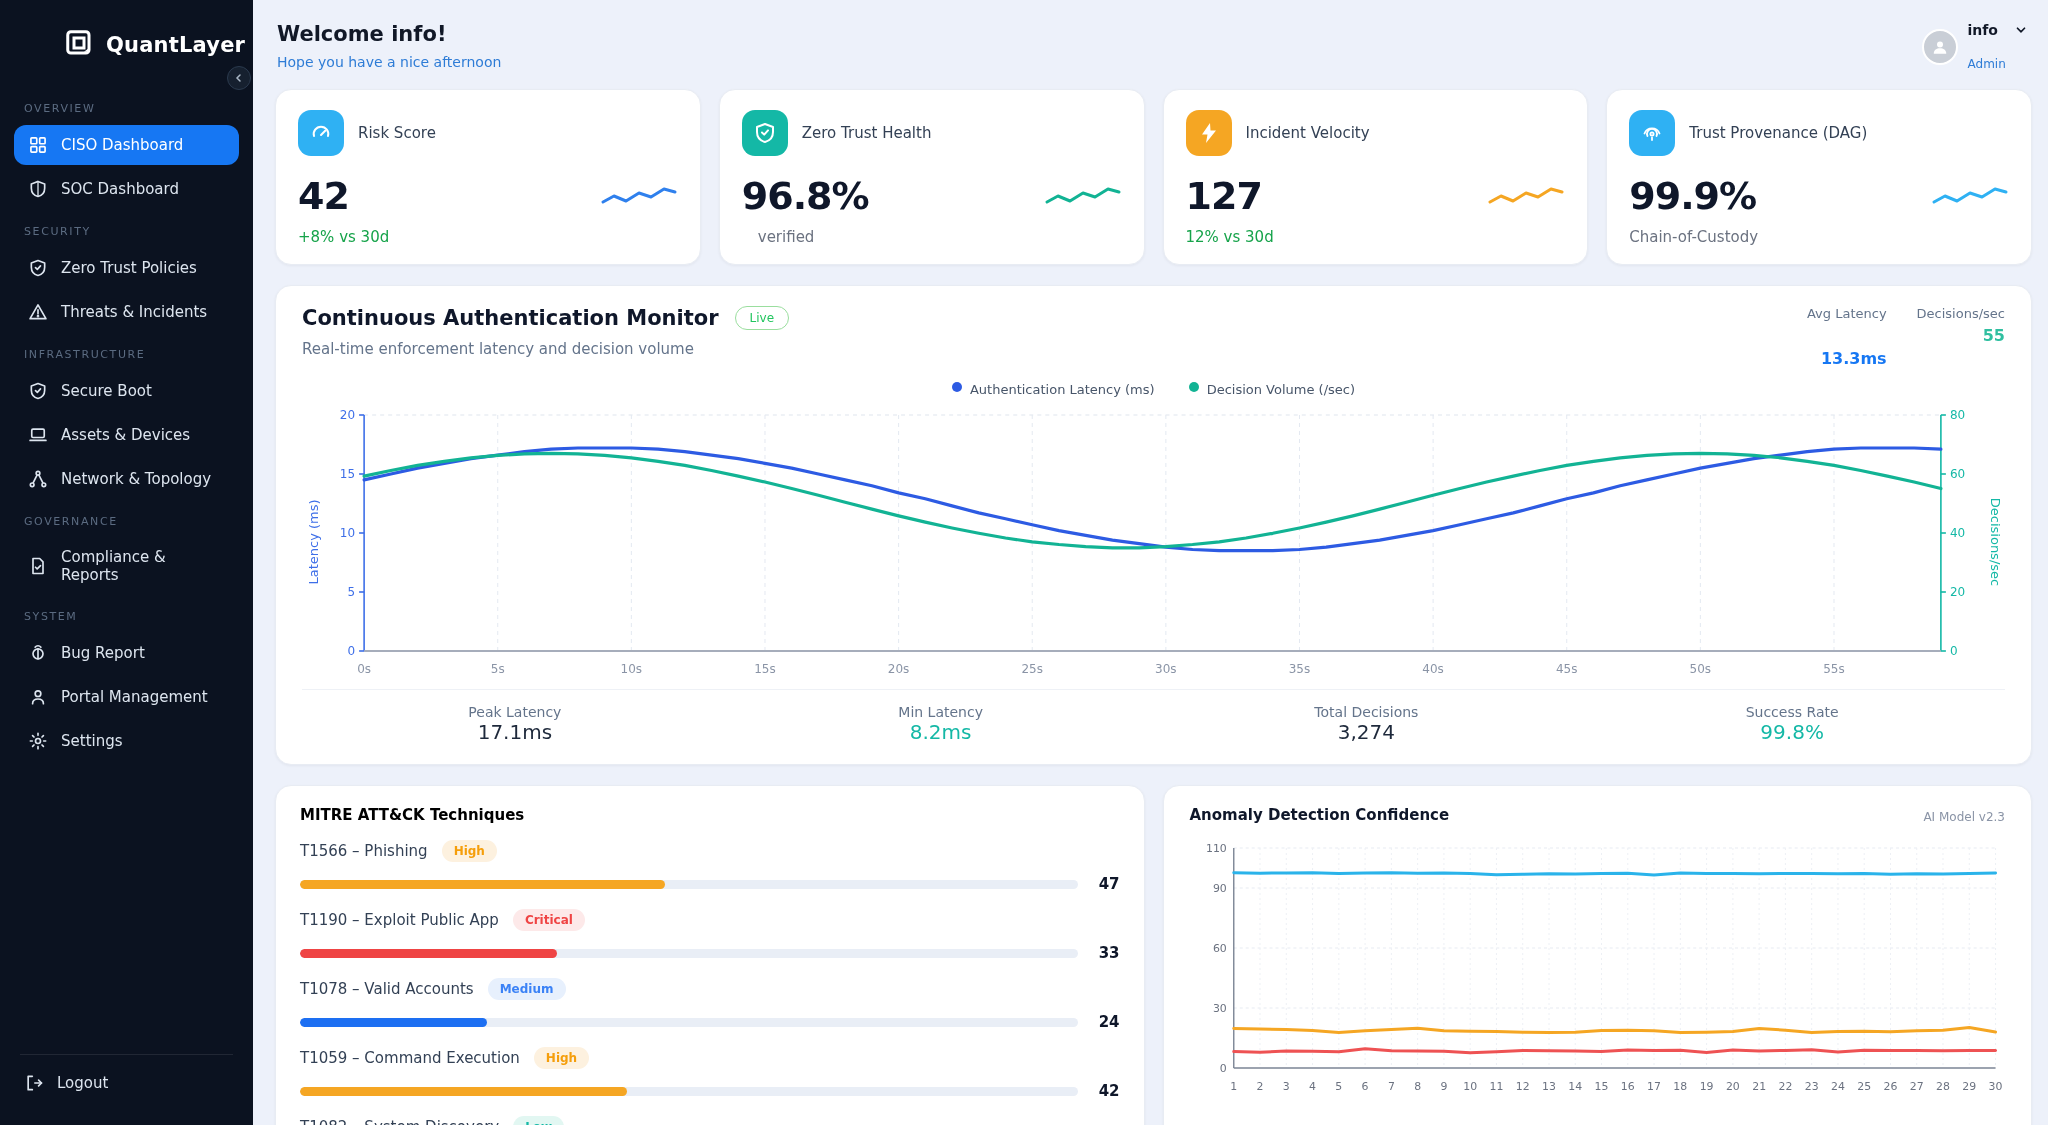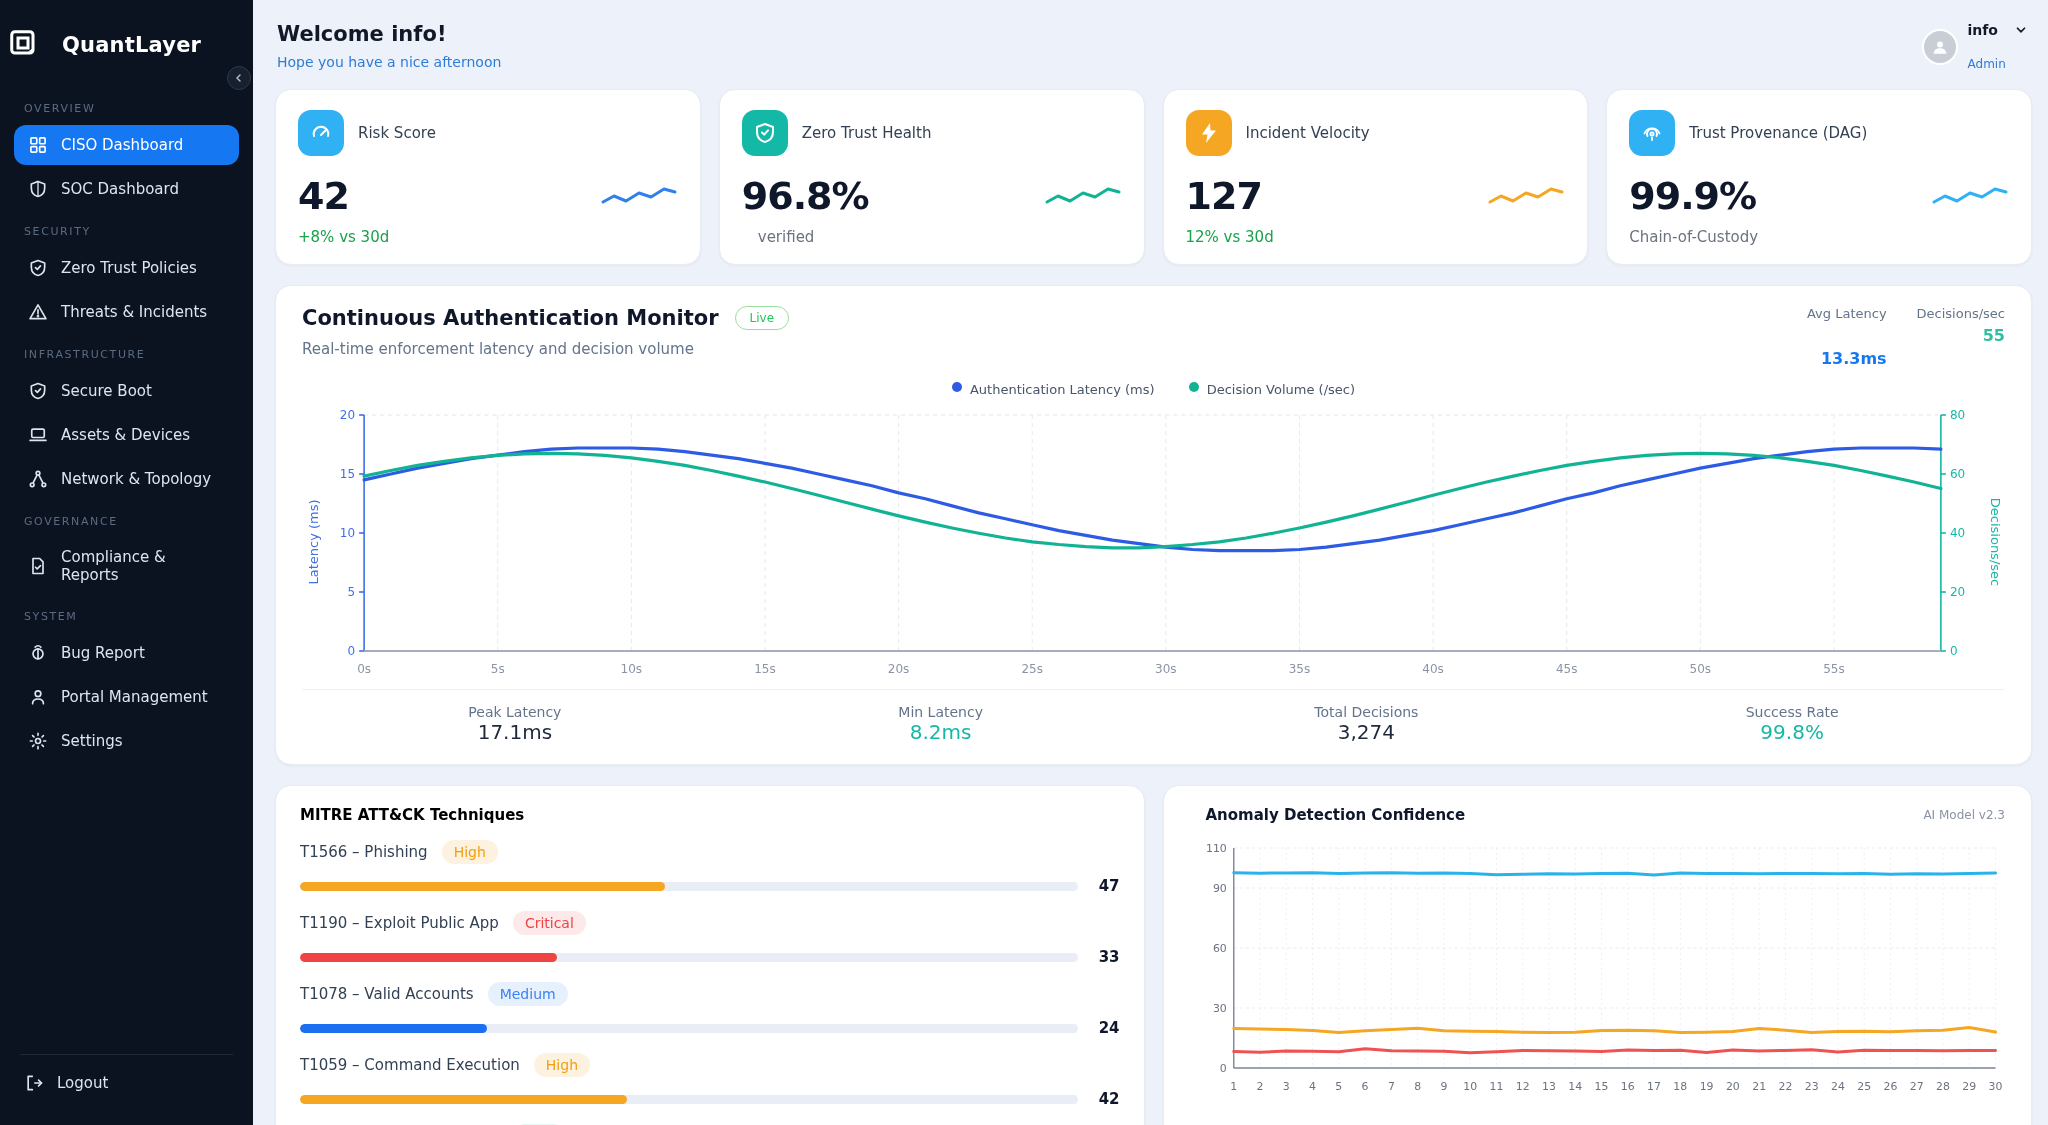--- a/index.html
+++ b/index.html
@@ -1,21 +1,21 @@
 <!DOCTYPE html>
 <html><head>
 <meta charset="utf-8">
 <style>
   * { box-sizing: border-box; margin: 0; padding: 0; }
   html,body { width:2048px; height:1125px; overflow:hidden; }
   body { font-family:"DejaVu Sans","Liberation Sans",sans-serif; background:#edf1fa; display:flex; }
 
   
   .sidebar { position:relative; width:253px; min-width:253px; height:1125px; background:#0b1220; color:#dde5ef; display:flex; flex-direction:column; padding:18px 0 20px 0; }
-  .brand { display:flex; align-items:center; gap:24px; padding:10px 20px 4px 8px; }
+  .brand { display:flex; align-items:center; gap:12px; padding:10px 20px 4px 18px;margin-left:46px; }
   .brand-name { color:#fff; font-size:21px; font-weight:bold; letter-spacing:.2px; }
   .collapse-btn { position:absolute; top:66px; right:2px; width:24px; height:24px; border-radius:50%; background:#16202f; border:1px solid #2b3a4e; color:#aab7c6; display:flex; align-items:center; justify-content:center; cursor:pointer; }
   .nav { margin-top:22px; flex:1; display:flex; flex-direction:column; }
   .nav-section-label { font-size:11px; letter-spacing:1.6px; color:#5b6b81; padding:14px 24px 8px 24px; text-transform:uppercase; }
   .nav-item { display:flex; align-items:center; gap:13px; padding:10px 14px; margin:2px 14px; border-radius:12px; font-size:15px; color:#dde5ef; cursor:pointer; }
   .nav-item svg { flex:none; }
   .nav-item.active { background:#1677f3; color:#fff; }
   .sidebar-divider { border-top:1px solid rgba(255,255,255,.09); margin:10px 20px 6px 20px; }
   .logout-row { display:flex; align-items:center; gap:13px; padding:12px 24px; font-size:15px; cursor:pointer; }
 
@@ -65,31 +65,31 @@
   .footer-value { font-size:20px; font-weight:normal; margin-top:0; color:#1e293b; }
   .footer-value.teal { color:#14b8a6; }
 
   
   .bottom-row { display:grid; grid-template-columns:1fr 1fr; gap:18px; margin-top:20px; }
   .mitre-card { padding:20px 24px; height:400px; }
   .mitre-title { font-size:15px; font-weight:bold; color:#000000; }
   .technique-row { margin-top:16px; }
   .technique-head { display:flex; align-items:center; gap:14px; }
   .technique-name { font-size:15px; font-weight:500; color:#334155; }
-  .sev-badge { font-size:14px; border-radius:999px; padding:4px 12px; }
+  .sev-badge { font-size:12px; border-radius:999px; padding:4px 12px;font-weight:bold; }
   .sev-high { color:#f59e0b; background:#fdf1df; }
   .sev-critical { color:#ef4444; background:#fde9e9; }
   .sev-medium { color:#3b82f6; background:#e7f0fd; }
   .sev-low { color:#14b8a6; background:#e2f7f2; }
   .bar-row { display:flex; align-items:center; gap:14px; margin-top:13px; }
   .bar-track { flex:1; height:9px; border-radius:6px; background:#e9eef6; overflow:hidden; }
   .bar-fill { height:100%; border-radius:6px; width:0; }
   .bar-value { width:28px; text-align:right; font-size:15px; font-weight:bold; color:#0f172a; }
   .anomaly-card { padding:20px 26px; height:400px; }
-  .anomaly-head { display:flex; justify-content:space-between; align-items:center;margin-left:16px; }
+  .anomaly-head { display:flex; justify-content:space-between; align-items:flex-end; }
   .anomaly-title { font-size:15px; font-weight:bold; color:#0f172a; }
   .anomaly-model { font-size:12px; color:#8a94a6; }
 </style>
 </head>
 <body>
 
 <aside class="sidebar">
   <div class="brand">
     <span>
       <svg width="30" height="30" viewBox="0 0 24 24" fill="none" stroke="#ffffff" stroke-width="2.4">

